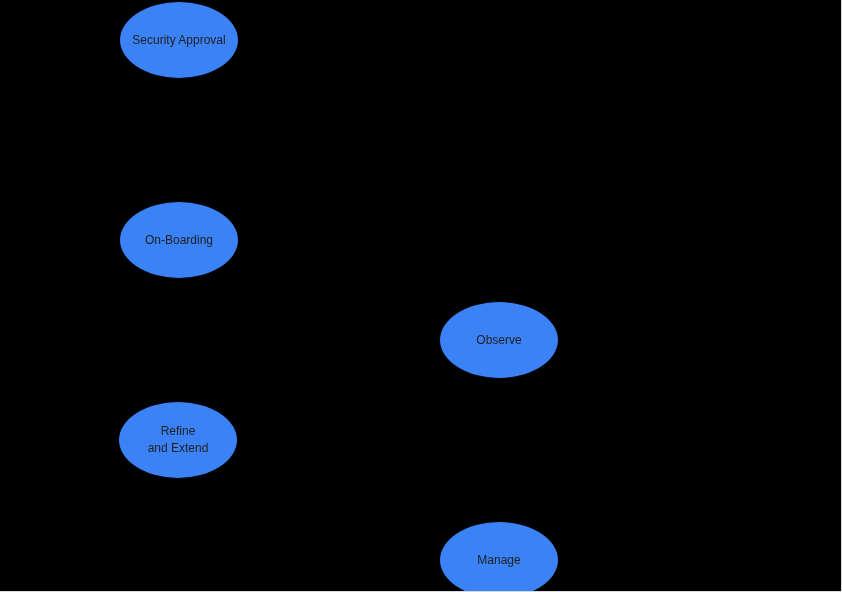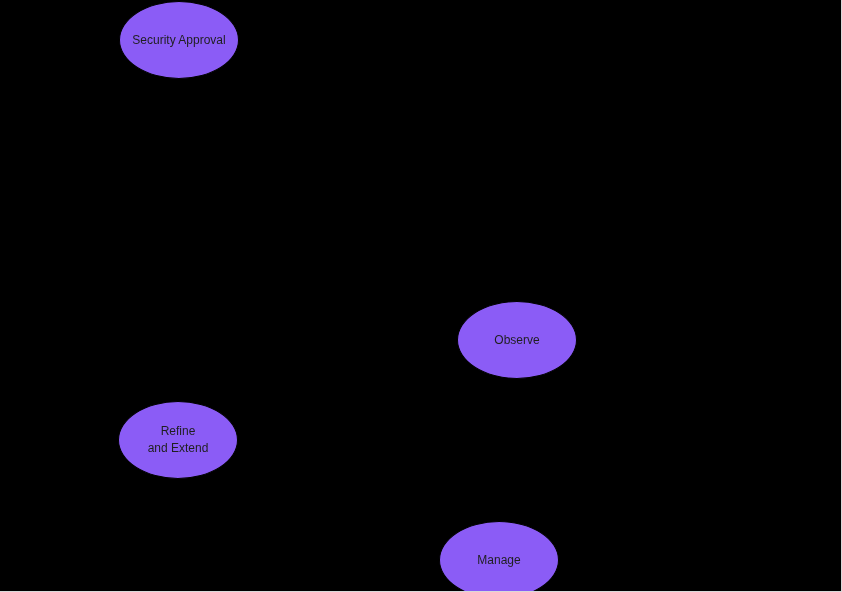--- a/index.html
+++ b/index.html
@@ -16,53 +16,56 @@
     border-right: 1px solid rgba(255,255,255,0.85);
     border-bottom: 1px solid rgba(255,255,255,0.85);
     overflow: hidden;
     font-family: "Liberation Sans", sans-serif;
   }
   .node {
     position: absolute;
     width: 120px;
     height: 78px;
     border-radius: 50%;
-    background: #8b5cf6;
+    background: #3b82f6;
     border: 1px solid #000000;
     box-sizing: border-box;
     display: flex;
     align-items: center;
     justify-content: center;
   }
   .node-label {
     font-size: 12px;
     line-height: 1.4;
     color: #1f1f1f;
     text-align: center;
     white-space: pre-line;
     pointer-events: none;
   }
   
   .pos-security-approval { left: 119px; top: 1px;   }
   .pos-installation      { left: 439px; top: 101px; }
   .pos-on-boarding       { left: 119px; top: 201px; }
-  .pos-observe           { left: 457px; top: 301px; }
+  .pos-observe           { left: 439px; top: 301px; }
   .pos-refine-and-extend { left: 118px; top: 401px; }
   .pos-manage            { left: 439px; top: 521px; }
 </style>
 </head>
 <body>
 
 <div class="screen">
 
   <div class="node pos-security-approval">
     <span class="node-label">Security Approval</span>
   </div>
 
 
+  <div class="node pos-on-boarding">
+    <span class="node-label">On-Boarding</span>
+  </div>
 
   <div class="node pos-observe">
     <span class="node-label">Observe</span>
   </div>
 
   <div class="node pos-refine-and-extend">
     <span class="node-label">Refine
 and Extend</span>
   </div>
 

